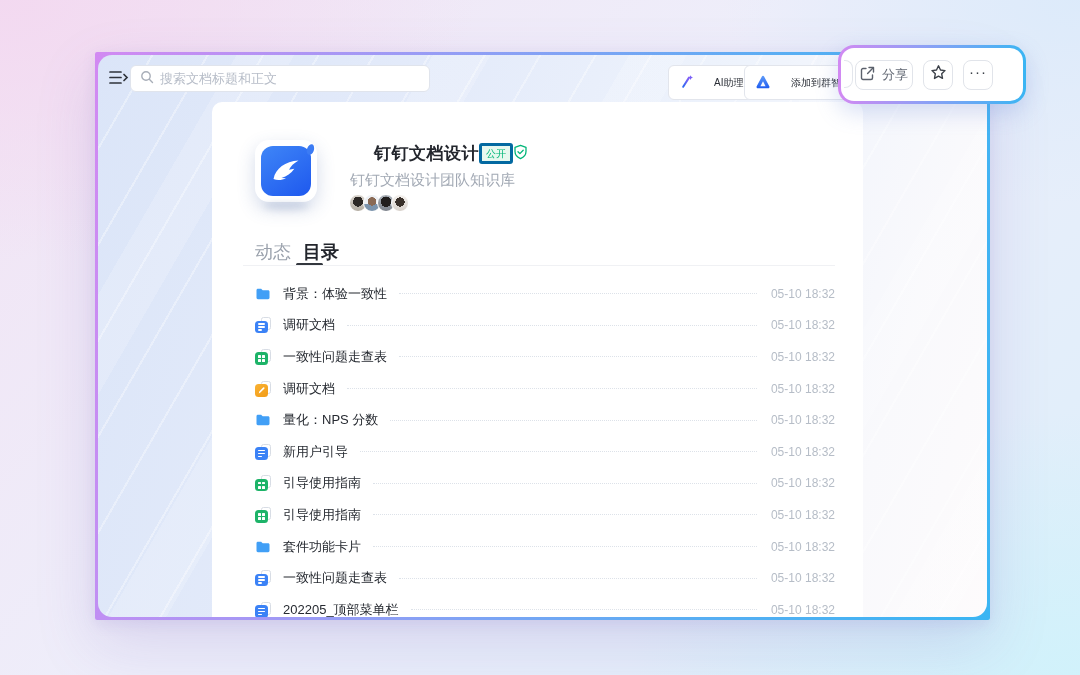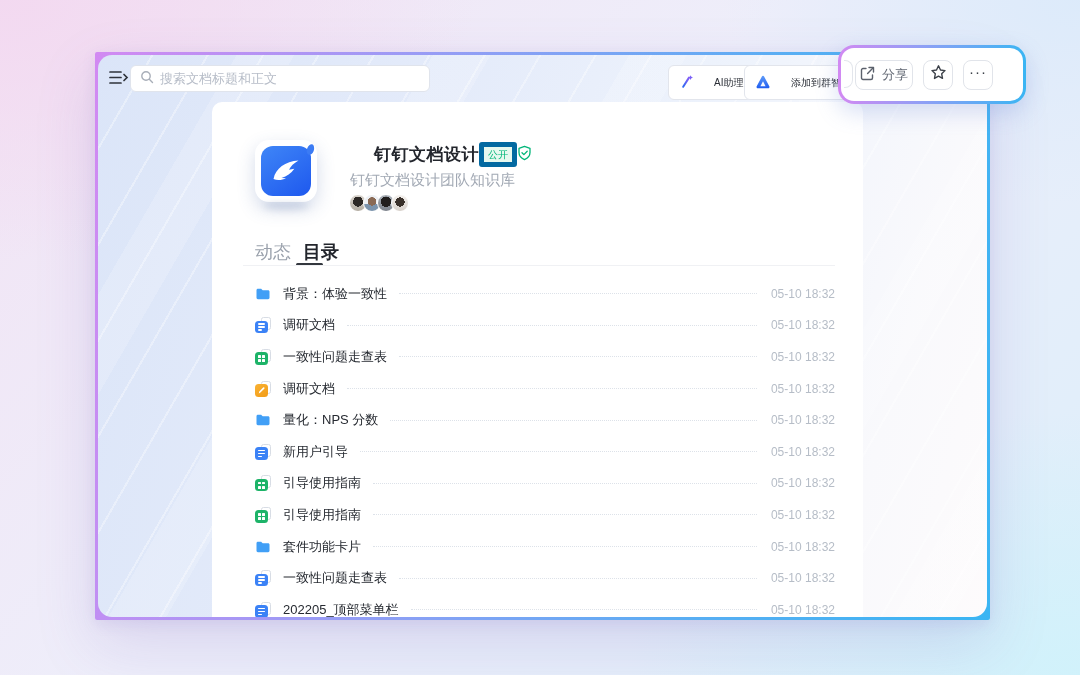--- a/index.html
+++ b/index.html
@@ -63,21 +63,21 @@
   .logo-card::after { content:""; position:absolute; left:8px; right:8px; bottom:-8px; height:8px;
     border-radius:50%; background:rgba(150,165,200,.30); filter:blur(3px); }
   .logo-icon { position:absolute; left:6px; top:6px; width:50px; height:50px; border-radius:12px;
     background:linear-gradient(145deg,#3f86f7 0%,#1e58ee 100%); display:flex; align-items:center; justify-content:center; }
   .logo-drop { position:absolute; right:3px; top:4px; width:7px; height:11px; background:#3b7bf4;
     transform:rotate(18deg); border-radius:50% 50% 50% 50% / 55% 55% 45% 45%; }
 
   .title-row { position:absolute; left:138px; top:40px; display:flex; align-items:center; gap:0;margin-left:24px; }
   .kb-title { font-size:17px; font-weight:bold; color:#23262d; letter-spacing:.5px; }
   .badge { font-size:10px; padding:1.5px 4px; border-radius:3px; background:#e7f8ef; color:#00b578;
-    border:5px solid #0369a1; line-height:1.2; }
+    border:3px solid #0369a1; line-height:1.2; }
   .subtitle { position:absolute; left:138px; top:69px; font-size:15px; color:#a2a9b4; }
   .avatars { position:absolute; left:137px; top:92px; display:flex; }
   .av { width:18px; height:18px; border-radius:50%; border:1.5px solid #fff; margin-left:-4px; cursor:pointer; }
   .av:first-child { margin-left:0; }
   .av1 { background:radial-gradient(circle at 50% 42%,#2c2825 0 40%,rgba(0,0,0,0) 41%),linear-gradient(180deg,#d9d4cd,#b3aca2); }
   .av2 { background:radial-gradient(circle at 50% 40%,#8a6a55 0 33%,rgba(0,0,0,0) 34%),linear-gradient(180deg,#eef1f5 55%,#7c94ad 55%); }
   .av3 { background:radial-gradient(circle at 50% 42%,#211e1d 0 42%,rgba(0,0,0,0) 43%),linear-gradient(180deg,#aab0b8,#7d838c); }
   .av4 { background:radial-gradient(circle at 50% 44%,#3a312b 0 38%,rgba(0,0,0,0) 39%),linear-gradient(180deg,#f4f1ee,#d8d1cb); }
 
   .tabs { position:absolute; left:43px; top:138px; display:flex; gap:12px; font-size:18px; }

